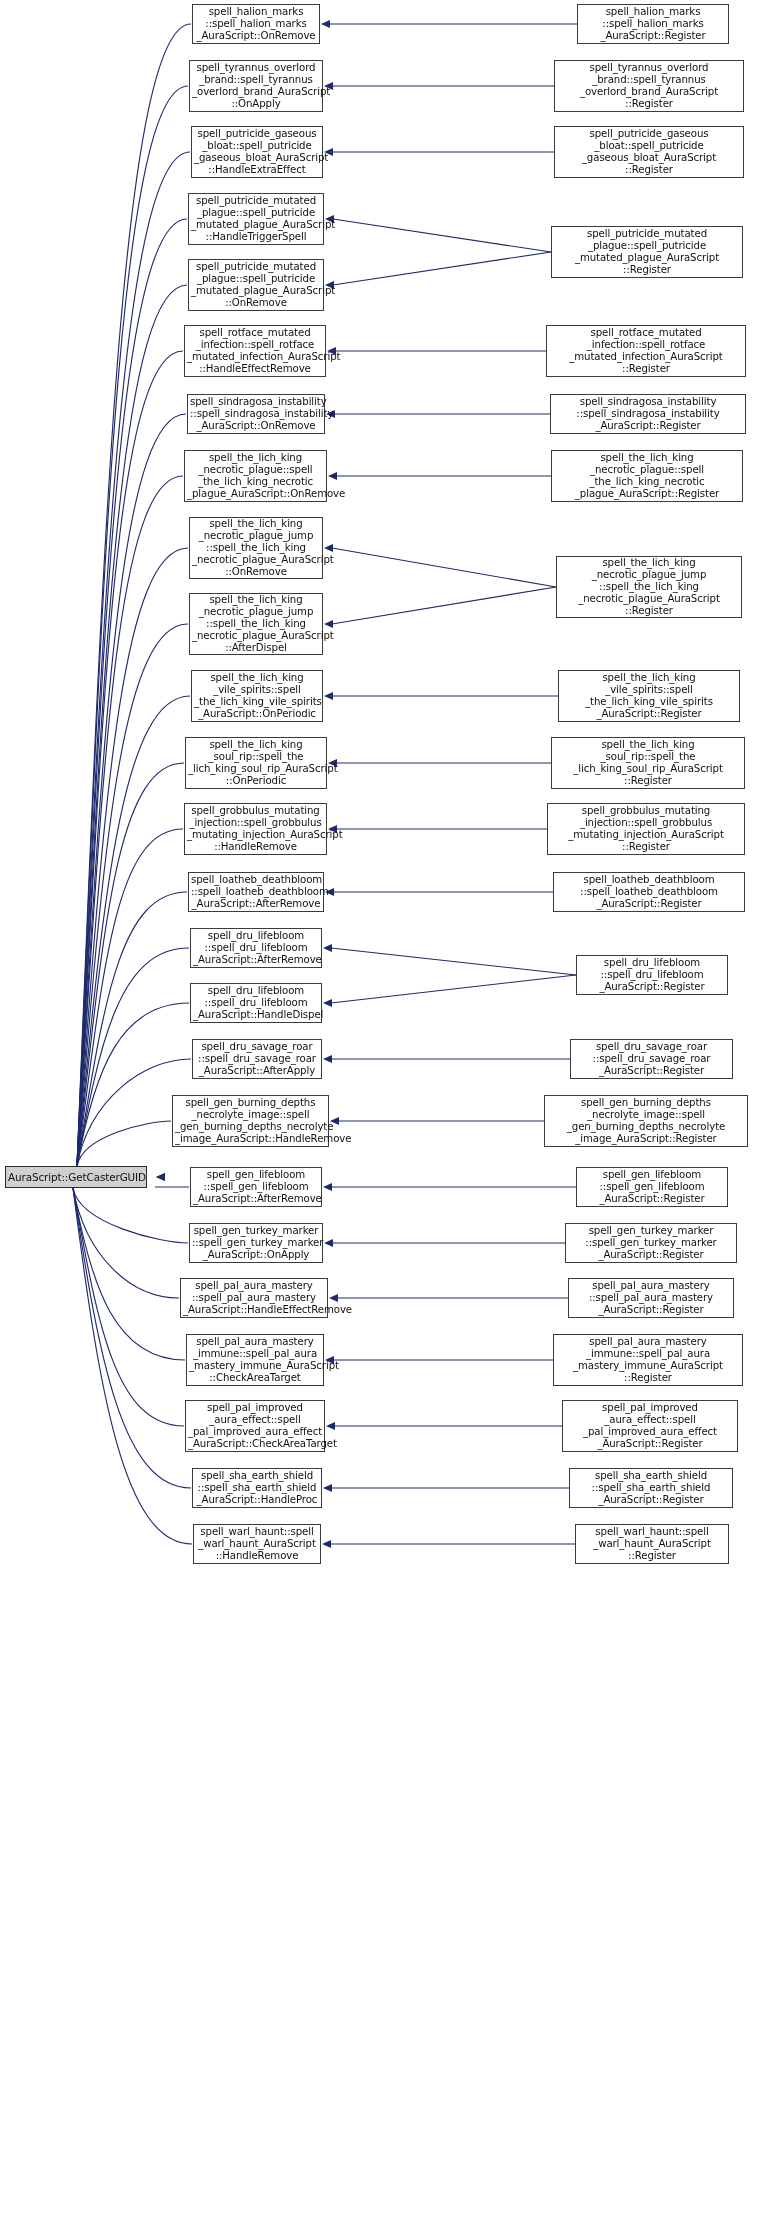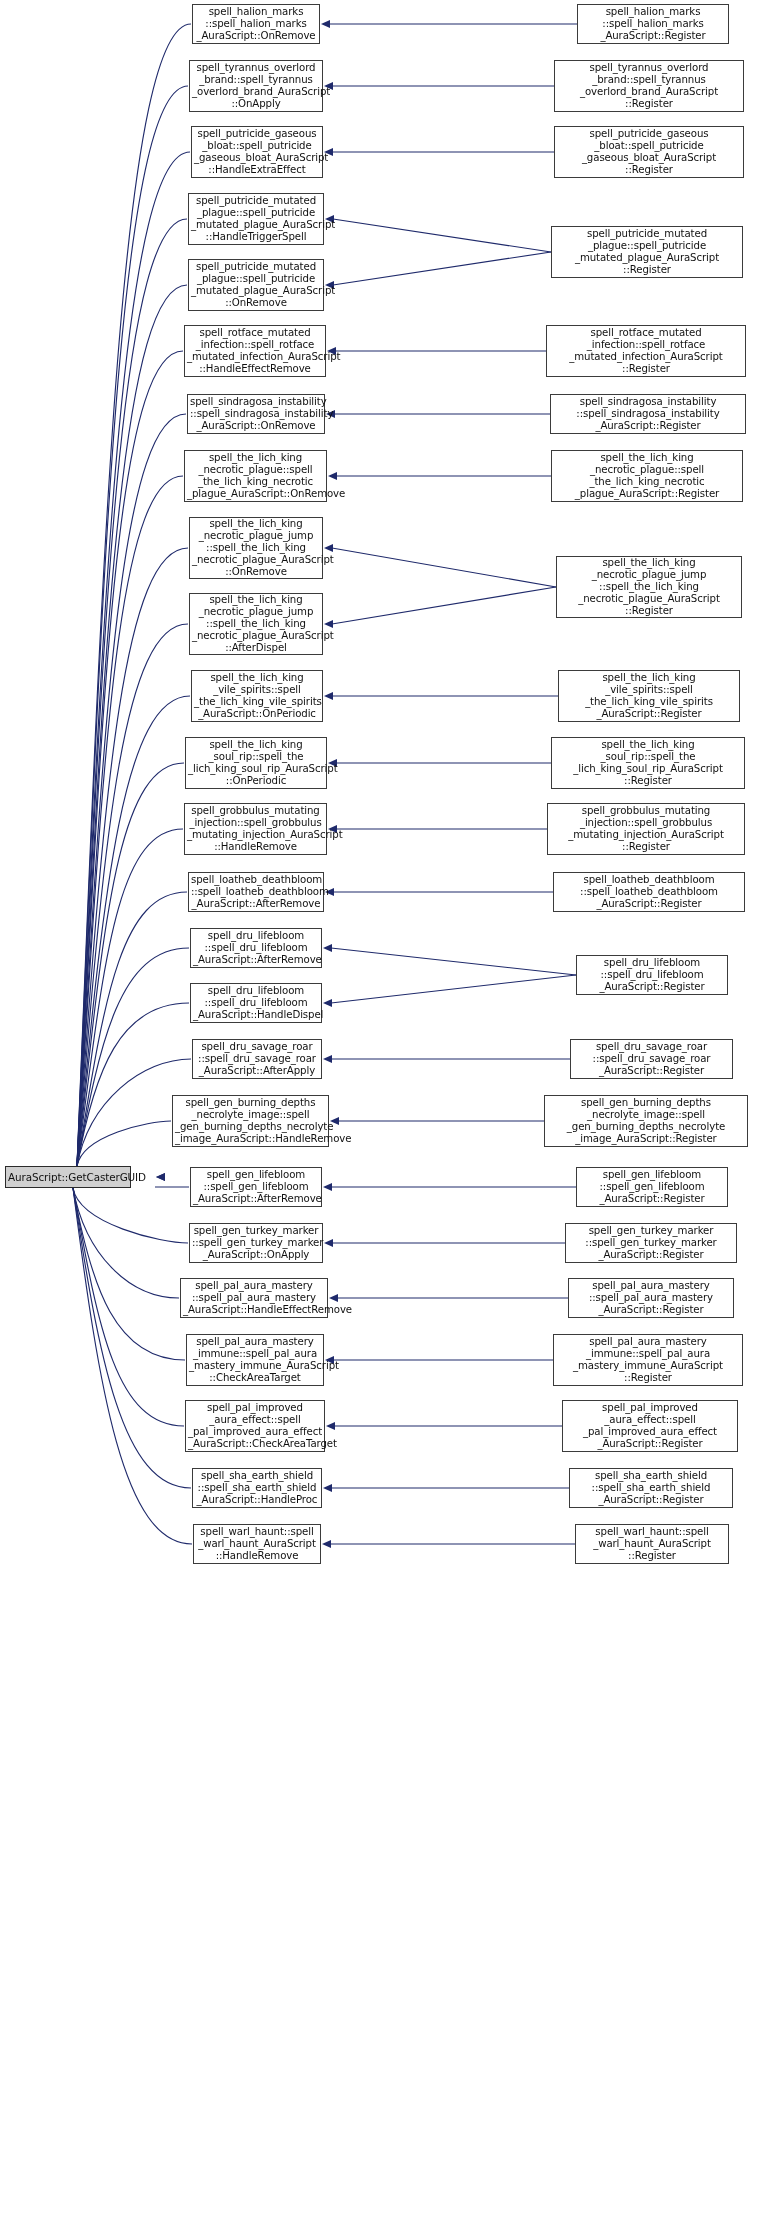--- a/index.html
+++ b/index.html
@@ -122,21 +122,21 @@
       <path class="arrow-head" d="M329,1298 l9,-4 l0,8 Z"></path>
       <path class="edge-path" d="M553,1360 L333,1360"></path>
       <path class="arrow-head" d="M325,1360 l9,-4 l0,8 Z"></path>
       <path class="edge-path" d="M562,1426 L334,1426"></path>
       <path class="arrow-head" d="M326,1426 l9,-4 l0,8 Z"></path>
       <path class="edge-path" d="M569,1488 L331,1488"></path>
       <path class="arrow-head" d="M323,1488 l9,-4 l0,8 Z"></path>
       <path class="edge-path" d="M575,1544 L330,1544"></path>
       <path class="arrow-head" d="M322,1544 l9,-4 l0,8 Z"></path>
     </svg>
-<div class="node root" style="left: 5px; top: 1166px; width: 126px; height: 22px;"><span>AuraScript::GetCasterGUID</span></div>
+<div class="node root" style="left: 5px; top: 1166px; width: 142px; height: 22px;"><span>AuraScript::GetCasterGUID</span></div>
     <div class="node" style="left: 192px; top: 4px; width: 128px; height: 40px;"><span>spell_halion_marks
 ::spell_halion_marks
 _AuraScript::OnRemove</span></div>
     <div class="node" style="left: 189px; top: 60px; width: 134px; height: 52px;"><span>spell_tyrannus_overlord
 _brand::spell_tyrannus
 _overlord_brand_AuraScript
 ::OnApply</span></div>
     <div class="node" style="left: 191px; top: 126px; width: 132px; height: 52px;"><span>spell_putricide_gaseous
 _bloat::spell_putricide
 _gaseous_bloat_AuraScript

